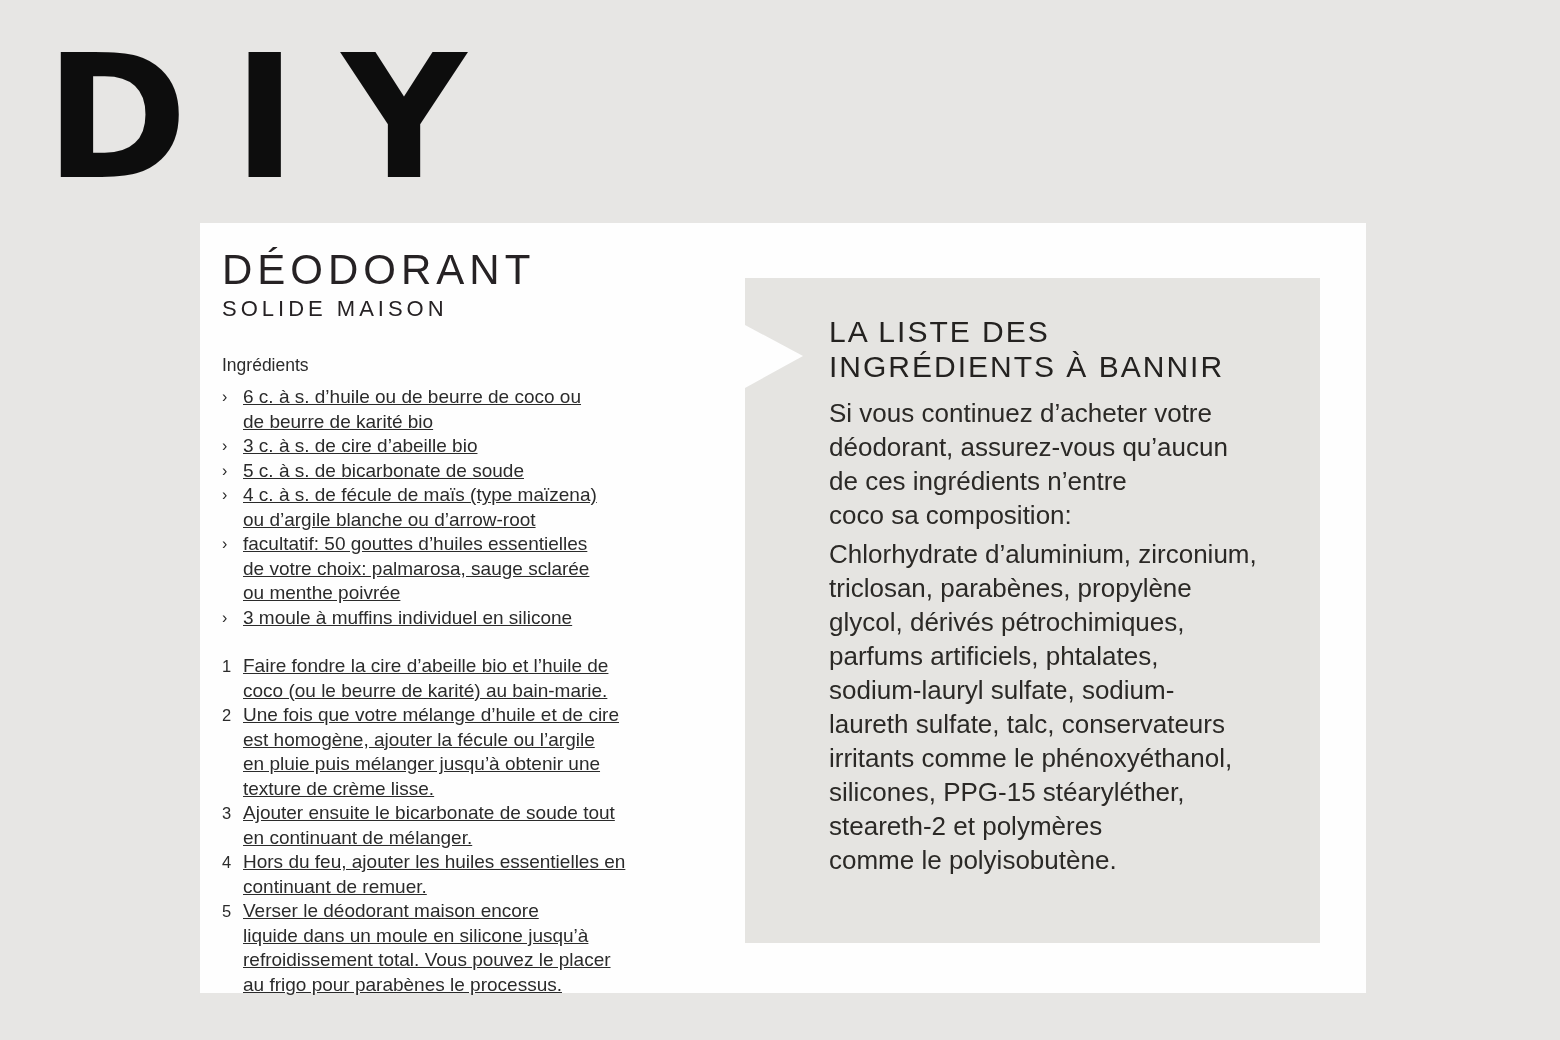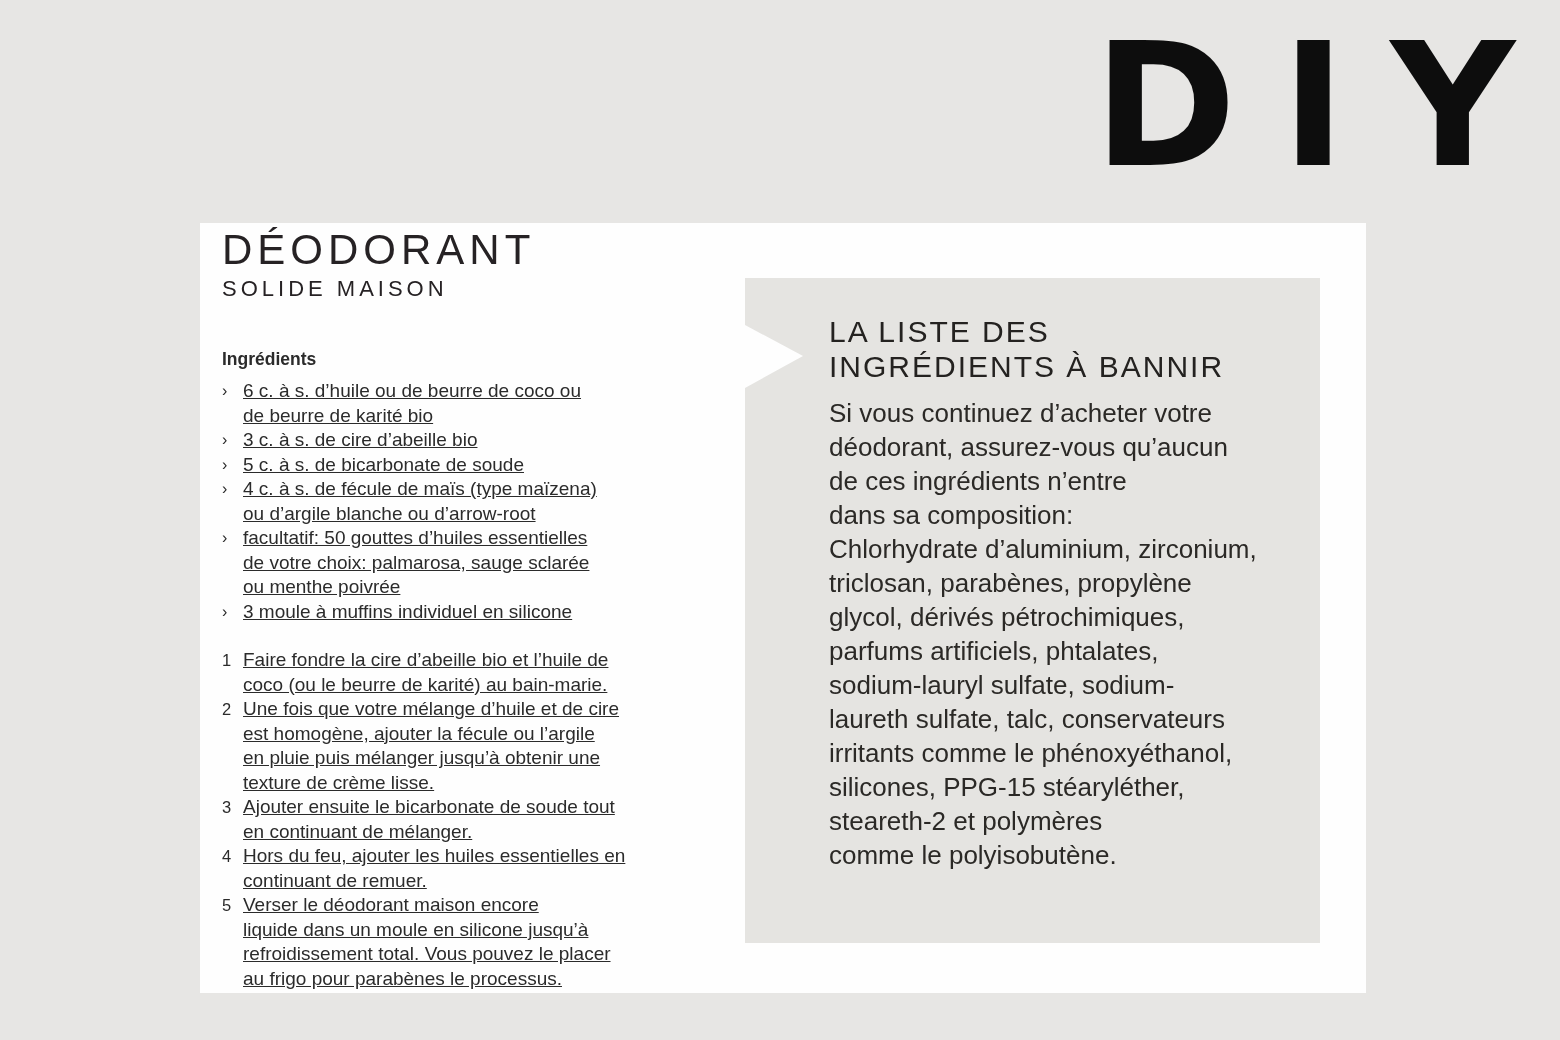--- a/index.html
+++ b/index.html
@@ -3,46 +3,46 @@
 <meta charset="utf-8">
 <style>
   html,body { margin:0; padding:0; }
   body {
     width:1560px; height:1040px; position:relative; overflow:hidden;
     background:#e7e6e4;
     font-family:"Liberation Sans", sans-serif;
     color:#2b2b2b;
   }
   .diy-title {
-    position:absolute; left:0; right:0; top:20px;
-    text-align:right;
+    position:absolute; left:0; right:0; top:32px;
+    text-align:left;
     font-family:"DejaVu Sans", sans-serif;
     font-weight:bold;
     font-size:172px; line-height:1;
     letter-spacing:45px; text-indent:45px;
     color:#0d0d0d;
   }
   .card {
     position:absolute; left:200px; top:223px;
     width:1166px; height:770px;
     background:#fefefe;
   }
   .recipe-col {
-    position:absolute; left:22px; top:4px; width:480px;
+    position:absolute; left:22px; top:24px; width:480px;
   }
   .recipe-title {
     margin:0; font-size:42px; line-height:1.1; font-weight:400;
     letter-spacing:5px; color:#262224;
   }
   .recipe-subtitle {
     margin:4px 0 0; font-size:22px; line-height:1.1; font-weight:400;
     letter-spacing:4px; color:#262224;
   }
   .ing-label {
-    margin-top:47px; font-size:17.5px; line-height:22px; color:#2b2b2b;font-weight:bold;
+    margin-top:33px; font-size:17.5px; line-height:22px; color:#2b2b2b;
   }
   .list { margin-top:9px; font-size:19px; line-height:24.5px; }
   .li { display:flex; align-items:flex-start; }
   .li .marker {
     flex:0 0 21px; width:21px; font-size:16px; line-height:24.5px; color:#2b2b2b;
   }
   .li .txt { white-space:pre-line;text-decoration:underline; }
   .steps { margin-top:24px; }
   .li .num {
     flex:0 0 21px; width:21px; font-size:16.5px; line-height:24.5px; color:#2b2b2b;
@@ -61,21 +61,21 @@
   }
   .banned-content { padding:36px 52px 0 84px; color:#2b2926; }
   .banned-heading {
     font-size:30px; line-height:35px; letter-spacing:2px;
     white-space:pre-line; color:#242220; font-weight:400;
   }
   .banned-intro {
     margin-top:12px; font-size:26px; line-height:34px; white-space:pre-line;
   }
   .banned-list {
-    font-size:26px; line-height:34px; white-space:pre-line;
+    margin-top:5px; font-size:26px; line-height:34px; white-space:pre-line;
   }
 </style>
 </head>
 <body>
 
 <div class="diy-title">DIY</div>
 
 <div class="card">
 
   <div class="recipe-col">
@@ -149,21 +149,21 @@
   </div>
 
   <div class="gray-box">
     <div class="notch"></div>
     <div class="banned-content">
       <div class="banned-heading">LA LISTE DES
 INGRÉDIENTS À BANNIR</div>
       <div class="banned-intro">Si vous continuez d’acheter votre
 déodorant, assurez-vous qu’aucun
 de ces ingrédients n’entre
-dans sa composition:</div>
+coco sa composition:</div>
       <div class="banned-list">Chlorhydrate d’aluminium, zirconium,
 triclosan, parabènes, propylène
 glycol, dérivés pétrochimiques,
 parfums artificiels, phtalates,
 sodium-lauryl sulfate, sodium-
 laureth sulfate, talc, conservateurs
 irritants comme le phénoxyéthanol,
 silicones, PPG-15 stéaryléther,
 steareth-2 et polymères
 comme le polyisobutène.</div>

